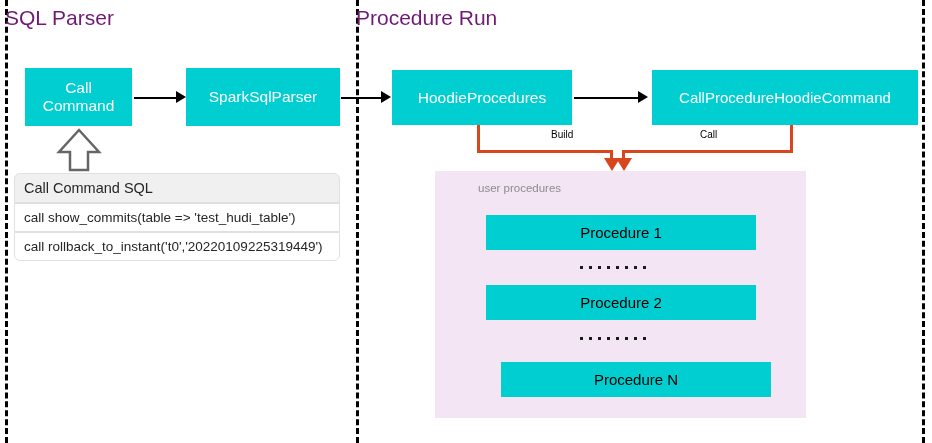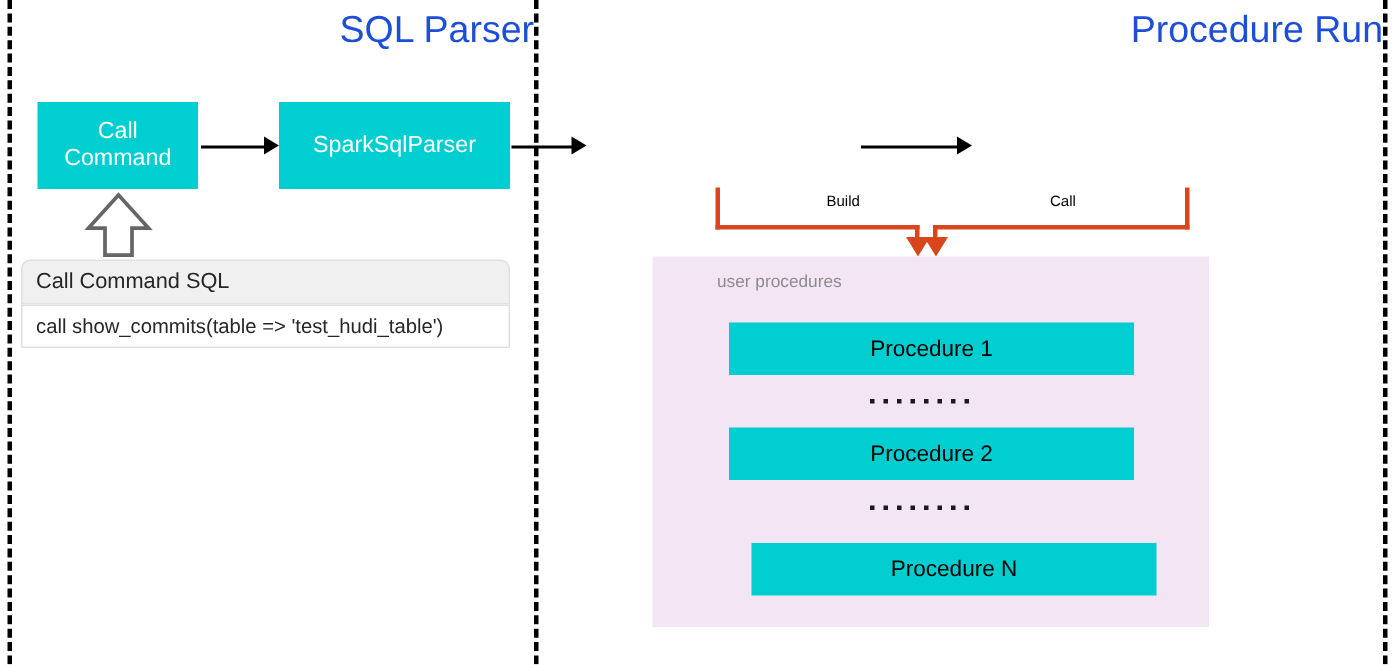--- a/index.html
+++ b/index.html
@@ -23,23 +23,23 @@
     position: absolute;
     top: 0;
     width: 0;
     height: 443px;
     border-left: 3px dashed #000000;
   }
 
   
   .section-title {
     position: absolute;
-    font-size: 25px;
-    color: #1d4ed8;
-    text-align: right;
+    font-size: 21px;
+    color: #701a75;
+    text-align: left;
     white-space: nowrap;
   }
 
   
   .node {
     position: absolute;
     background: #00CED1;
     color: #ffffff;
     display: flex;
     align-items: center;
@@ -172,26 +172,29 @@
 
   <div class="block-arrow" style="left:56px; top:128px;">
     <svg width="46" height="44" viewBox="0 0 46 44">
       <polygon points="23,2 43,24 32,24 32,42 14,42 14,24 3,24" fill="#ffffff" stroke="#666666" stroke-width="2.5"></polygon>
     </svg>
   </div>
 
   <div class="sqltable" style="left:14px; top:173px; width:326px;">
     <div class="sqlrow head" style="height:30px;">Call Command SQL</div>
     <div class="sqlrow body" style="height:29px;">call show_commits(table =&gt; 'test_hudi_table')</div>
-  </div>
-
+    <div class="sqlrow body last" style="height:29px;">call rollback_to_instant('t0','20220109225319449')</div>
+  </div>
+
+  <div class="node" style="left:392px; top:70px; width:180px; height:55px;">HoodieProcedures</div>
 
   <div class="arrow-line" style="left:574px; top:97px; width:66px;"></div>
   <div class="arrow-head" style="left:638px; top:91px;"></div>
 
+  <div class="node small" style="left:652px; top:70px; width:266px; height:55px;">CallProcedureHoodieCommand</div>
 
   <div class="orange-seg" style="left:477px; top:125px; width:3px; height:28px;"></div>
   <div class="orange-seg" style="left:477px; top:150px; width:136px; height:3px;"></div>
   <div class="orange-seg" style="left:610px; top:150px; width:3px; height:11px;"></div>
   <div class="orange-head" style="left:604px; top:158px;"></div>
   <div class="edge-label" style="left:546px; top:129px;">Build</div>
 
   <div class="orange-seg" style="left:790px; top:125px; width:3px; height:28px;"></div>
   <div class="orange-seg" style="left:622px; top:150px; width:171px; height:3px;"></div>
   <div class="orange-seg" style="left:622px; top:150px; width:3px; height:11px;"></div>

